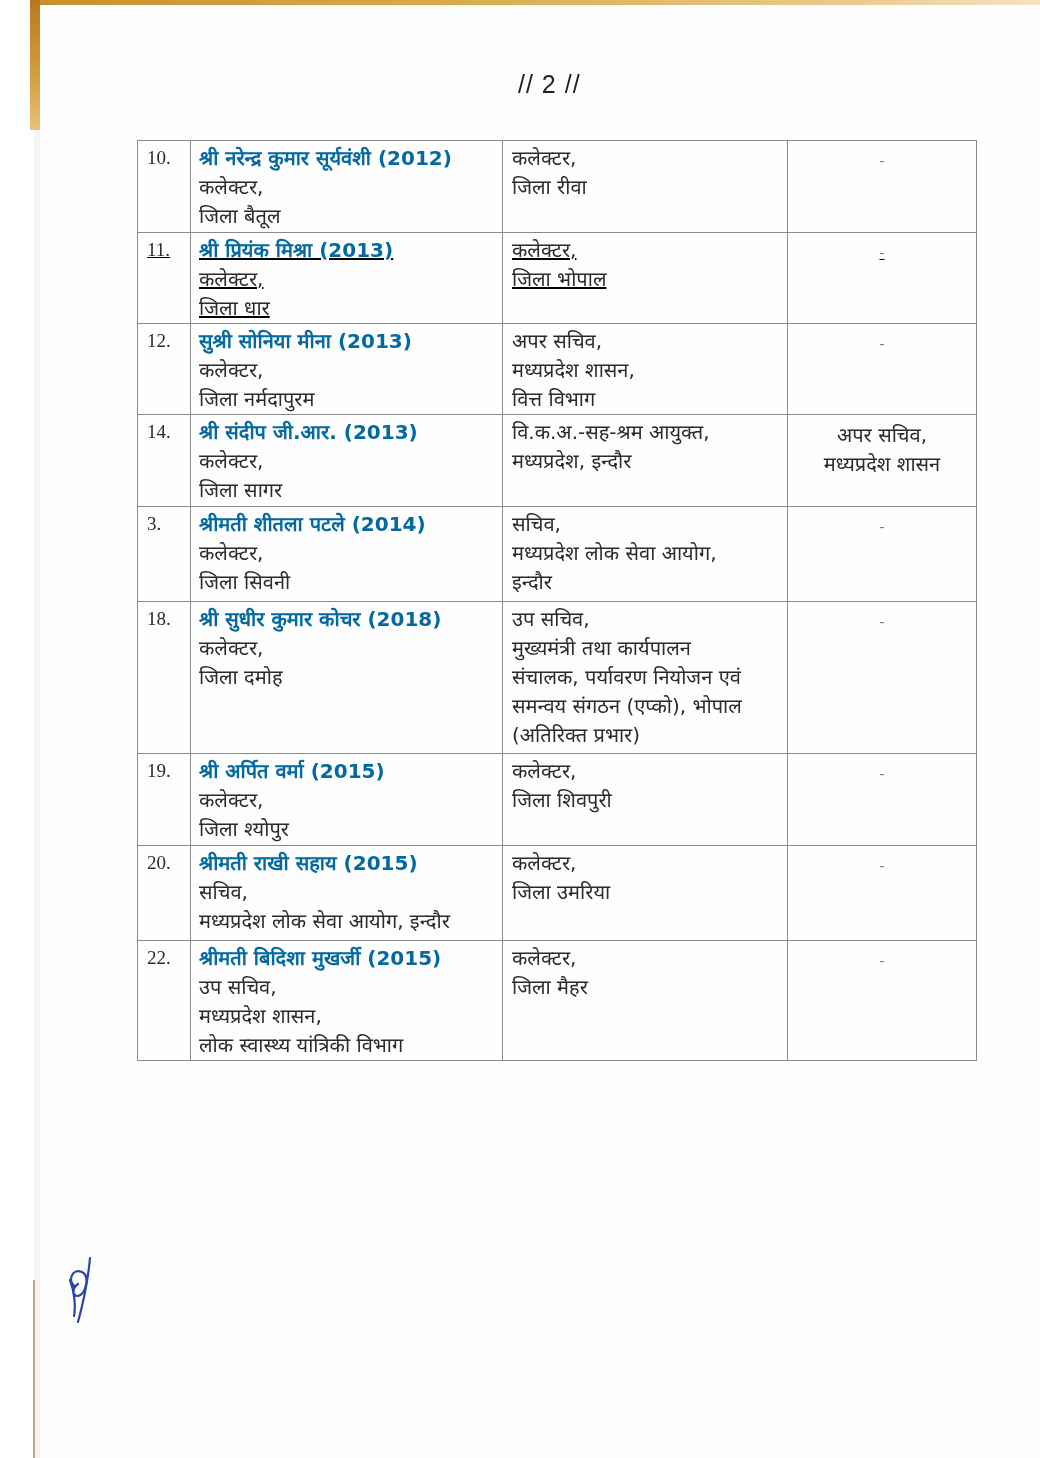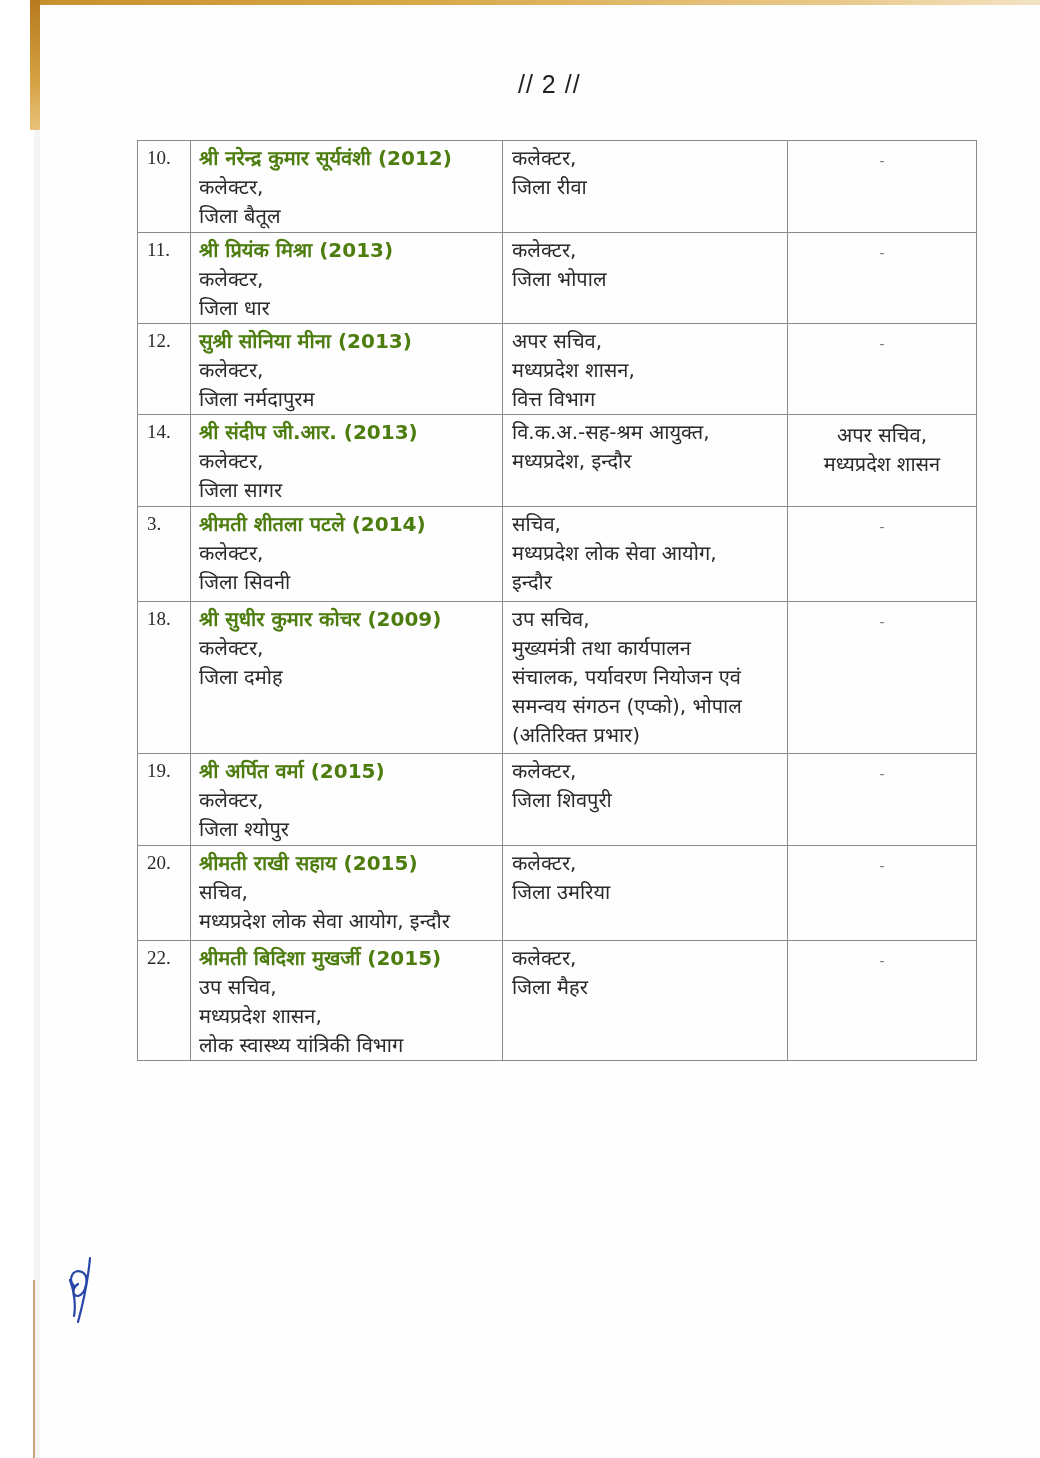--- a/index.html
+++ b/index.html
@@ -10,21 +10,21 @@
   .page{position:absolute;left:40px;top:4px;width:1000px;height:1454px;background:#fefefe;}
   .rule-left{position:absolute;left:33px;top:1280px;width:2px;height:178px;background:#c8a27a;}
   .page-num{position:absolute;left:518px;top:70px;font-family:"Liberation Sans",sans-serif;font-size:25px;color:#222;letter-spacing:1px;}
   .sig{position:absolute;left:64px;top:1250px;width:40px;height:80px;}
   table{position:absolute;left:137px;top:140px;border-collapse:collapse;table-layout:fixed;width:838px;border-radius:19px;}
   td{border:1.5px solid #8a8a8a;vertical-align:top;padding:0;color:#2a2a2a;}
   .c-sn{width:53px;font-family:"Liberation Serif",serif;font-size:19px;padding:6px 0 0 9px;box-sizing:border-box;}
   .c-name{width:312px;padding:3px 0 0 8px;box-sizing:border-box;font-size:20px;line-height:29px;}
   .c-post{width:285px;padding:3px 0 0 9px;box-sizing:border-box;font-size:20px;line-height:29px;}
   .c-addl{width:188px;text-align:center;font-size:20px;line-height:29px;padding-top:6px;}
-  .nm{font-weight:bold;color:#4d7c0f;display:block;}
+  .nm{font-weight:bold;color:#0369a1;display:block;}
   .ln{display:block;}
   .dash{color:#777;font-size:14px;}
 </style>
 </head>
 <body>
 
 <div class="edge-left"></div>
 <div class="page"></div>
 <div class="gold-top"></div>
 <div class="gold-left"></div>
@@ -46,21 +46,21 @@
           <span class="ln">जिला बैतूल</span>
         </td>
         <td class="c-post">
           <span class="ln">कलेक्टर,</span>
           <span class="ln">जिला रीवा</span>
         </td>
         <td class="c-addl">
           <span class="ln dash">-</span>
         </td>
       </tr>
-      <tr style="height: 91px;">
+      <tr style="height: 91px; text-decoration: underline;">
         <td class="c-sn">11.</td>
         <td class="c-name">
           <span class="nm">श्री प्रियंक मिश्रा (2013)</span>
           <span class="ln">कलेक्टर,</span>
           <span class="ln">जिला धार</span>
         </td>
         <td class="c-post">
           <span class="ln">कलेक्टर,</span>
           <span class="ln">जिला भोपाल</span>
         </td>
@@ -112,21 +112,21 @@
           <span class="ln">मध्यप्रदेश लोक सेवा आयोग,</span>
           <span class="ln">इन्दौर</span>
         </td>
         <td class="c-addl">
           <span class="ln dash">-</span>
         </td>
       </tr>
       <tr style="height: 152px; margin-top: 12px;">
         <td class="c-sn">18.</td>
         <td class="c-name">
-          <span class="nm">श्री सुधीर कुमार कोचर (2009)</span>
+          <span class="nm">श्री सुधीर कुमार कोचर (2018)</span>
           <span class="ln">कलेक्टर,</span>
           <span class="ln">जिला दमोह</span>
         </td>
         <td class="c-post">
           <span class="ln">उप सचिव,</span>
           <span class="ln">मुख्यमंत्री तथा कार्यपालन</span>
           <span class="ln">संचालक, पर्यावरण नियोजन एवं</span>
           <span class="ln">समन्वय संगठन (एप्को), भोपाल</span>
           <span class="ln">(अतिरिक्त प्रभार)</span>
         </td>

